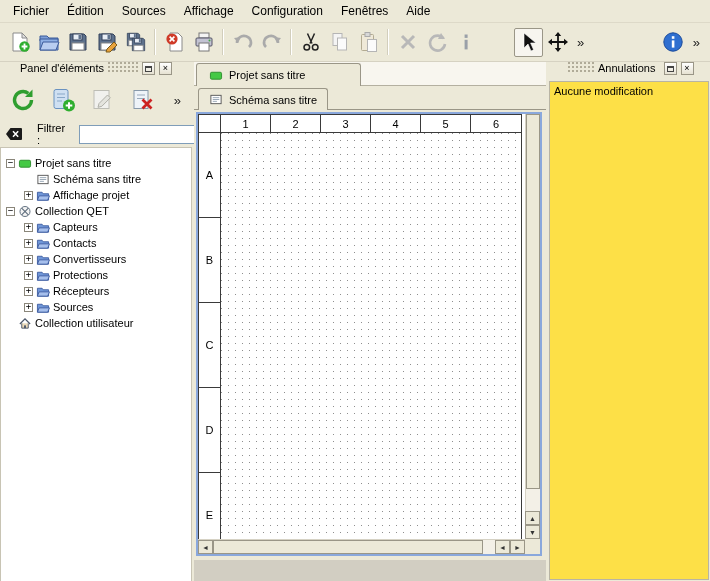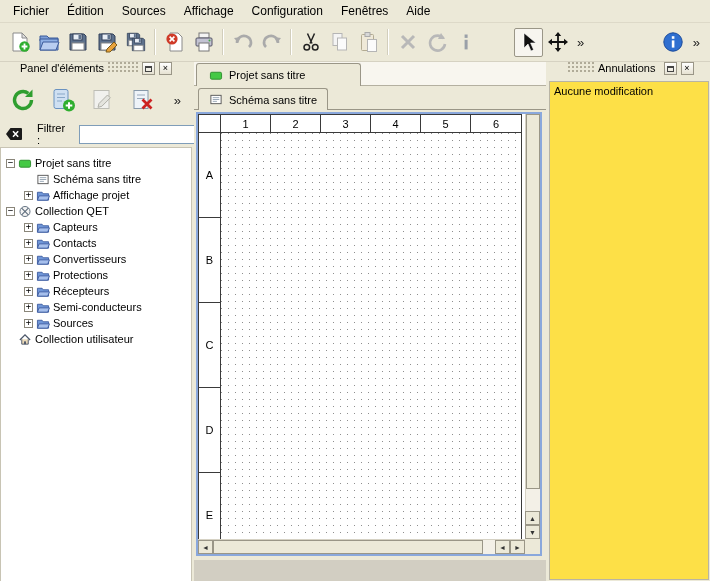--- a/index.html
+++ b/index.html
@@ -435,27 +435,20 @@
           <use href="#i-folder"></use>
         </svg>
       <span>Protections</span>
     </div>
     <div class="trow lvl1">
       <span class="exp plus"></span>
       <svg class="ticon">
           <use href="#i-folder"></use>
         </svg>
       <span>Récepteurs</span>
-    </div>
-    <div class="trow lvl1">
-      <span class="exp plus"></span>
-      <svg class="ticon">
-          <use href="#i-folder"></use>
-        </svg>
-      <span>Semi-conducteurs</span>
     </div>
     <div class="trow lvl1">
       <span class="exp plus"></span>
       <svg class="ticon">
           <use href="#i-folder"></use>
         </svg>
       <span>Sources</span>
     </div>
     <div class="trow lvl0">
       <span class="exp none"></span>

